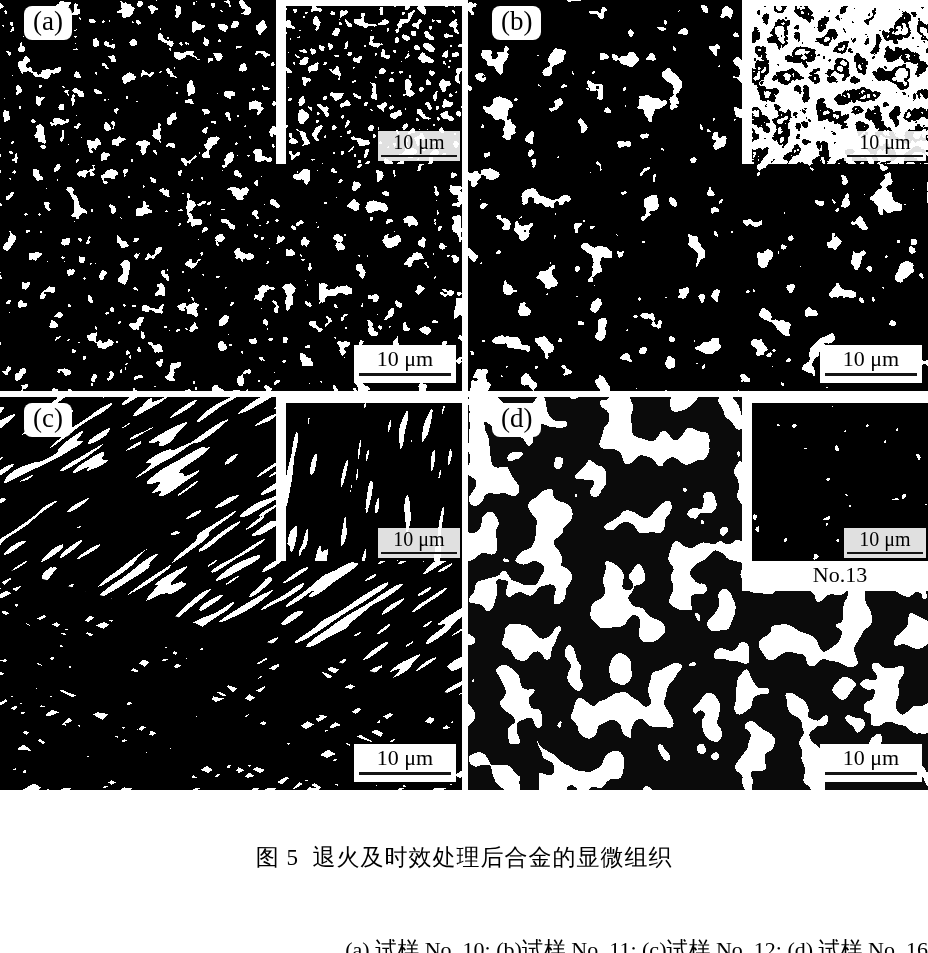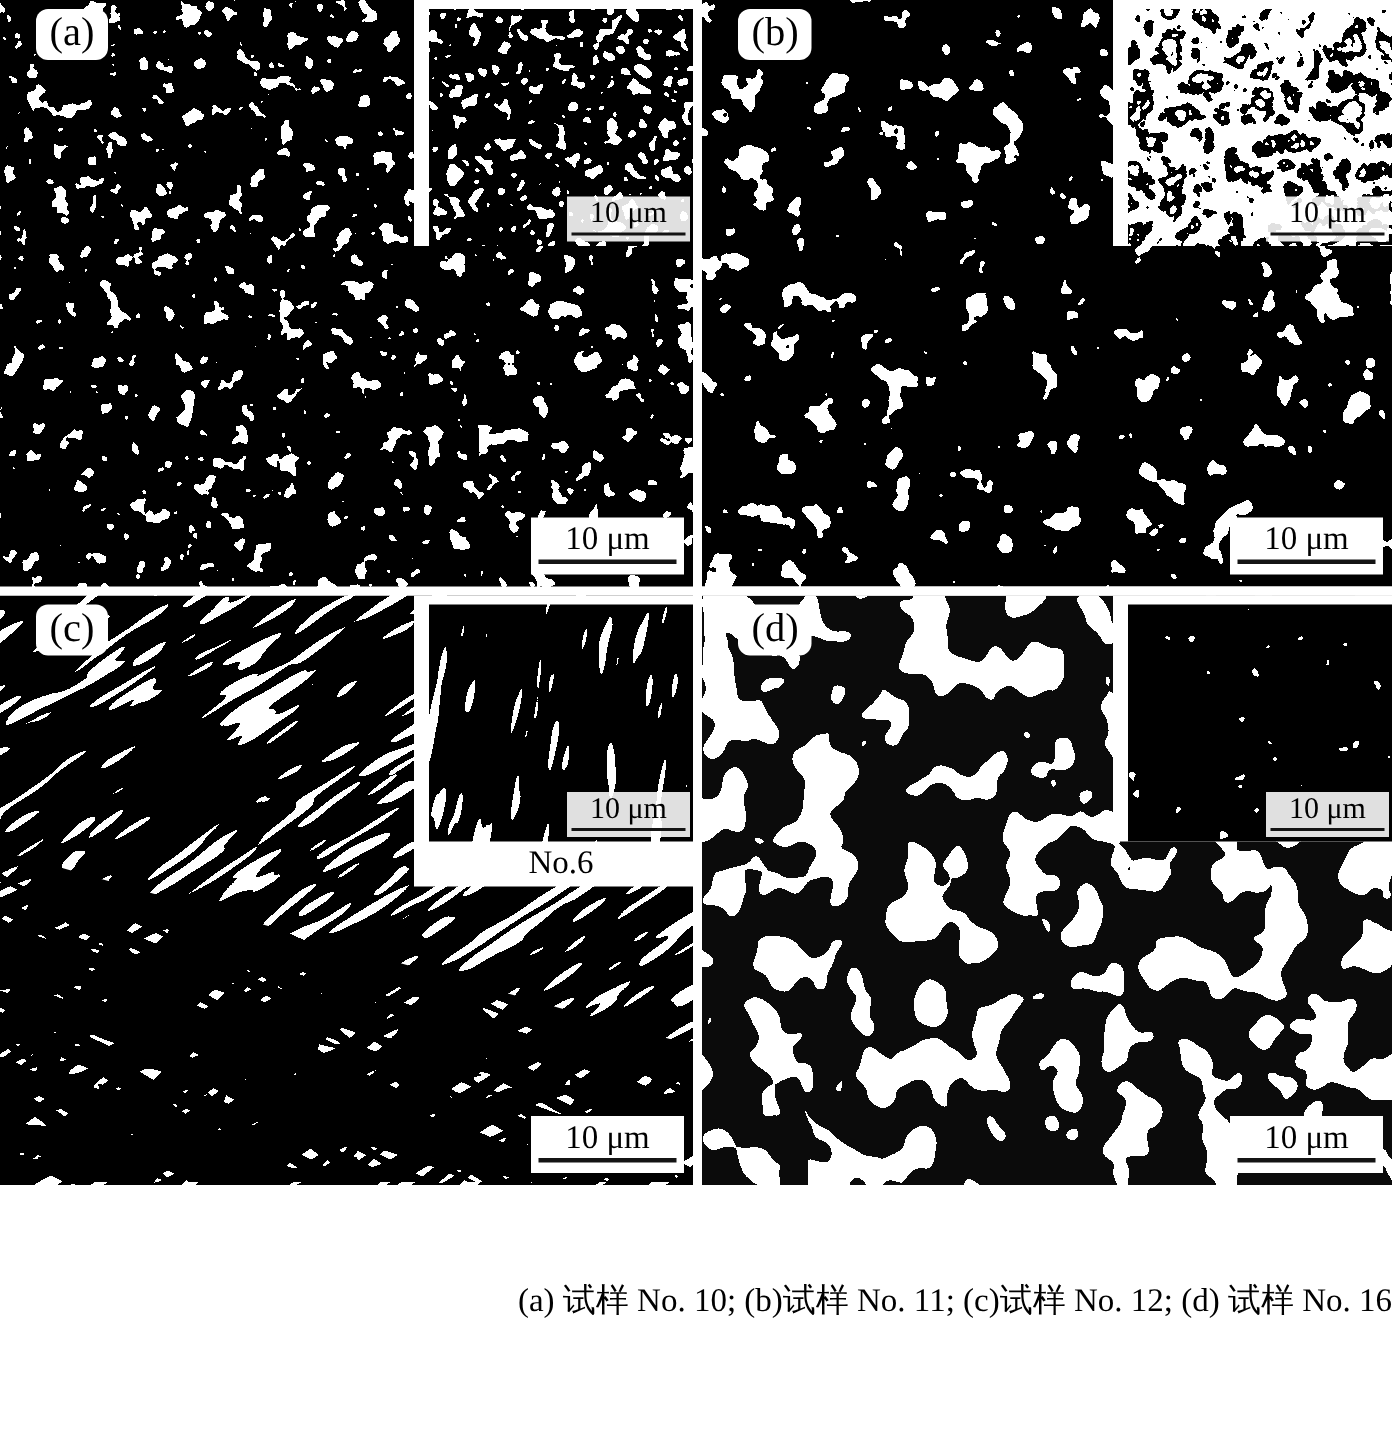--- a/index.html
+++ b/index.html
@@ -193,21 +193,20 @@
           <rect width="176" height="158" fill="#fff"></rect>
           <g transform="rotate(10 88 79)">
             <rect x="-60" y="-60" width="300" height="280" filter="url(#texCi)"></rect>
           </g>
         </svg>
         <div class="sbar ins">
           <span class="txt">10 μm</span>
           <span class="line"></span>
         </div>
       </div>
-      <div class="icap">No.6</div>
     </div>
     <div class="sbar main">
       <span class="txt">10 μm</span>
       <span class="line"></span>
     </div>
   </div>
 
   <div class="panel" id="panel-d">
     <svg class="tex" width="460" height="393">
       <rect width="460" height="393" fill="#0b0b0b"></rect>
@@ -218,26 +217,28 @@
       <div class="itex">
         <svg width="176" height="158">
           <rect width="176" height="158" fill="#fff"></rect>
           <rect width="176" height="158" filter="url(#texDi)"></rect>
         </svg>
         <div class="sbar ins">
           <span class="txt">10 μm</span>
           <span class="line"></span>
         </div>
       </div>
+      <div class="icap">No.13</div>
     </div>
     <div class="sbar main">
       <span class="txt">10 μm</span>
       <span class="line"></span>
     </div>
   </div>
 
   <div class="caption">
+    <div class="cap-zh-title">图 5  退火及时效处理后合金的显微组织</div>
     <div class="cap-zh-sub">(a) 试样 No. 10; (b)试样 No. 11; (c)试样 No. 12; (d) 试样 No. 16</div>
     
     
   </div>
 
 </div>
 
 </body></html>

